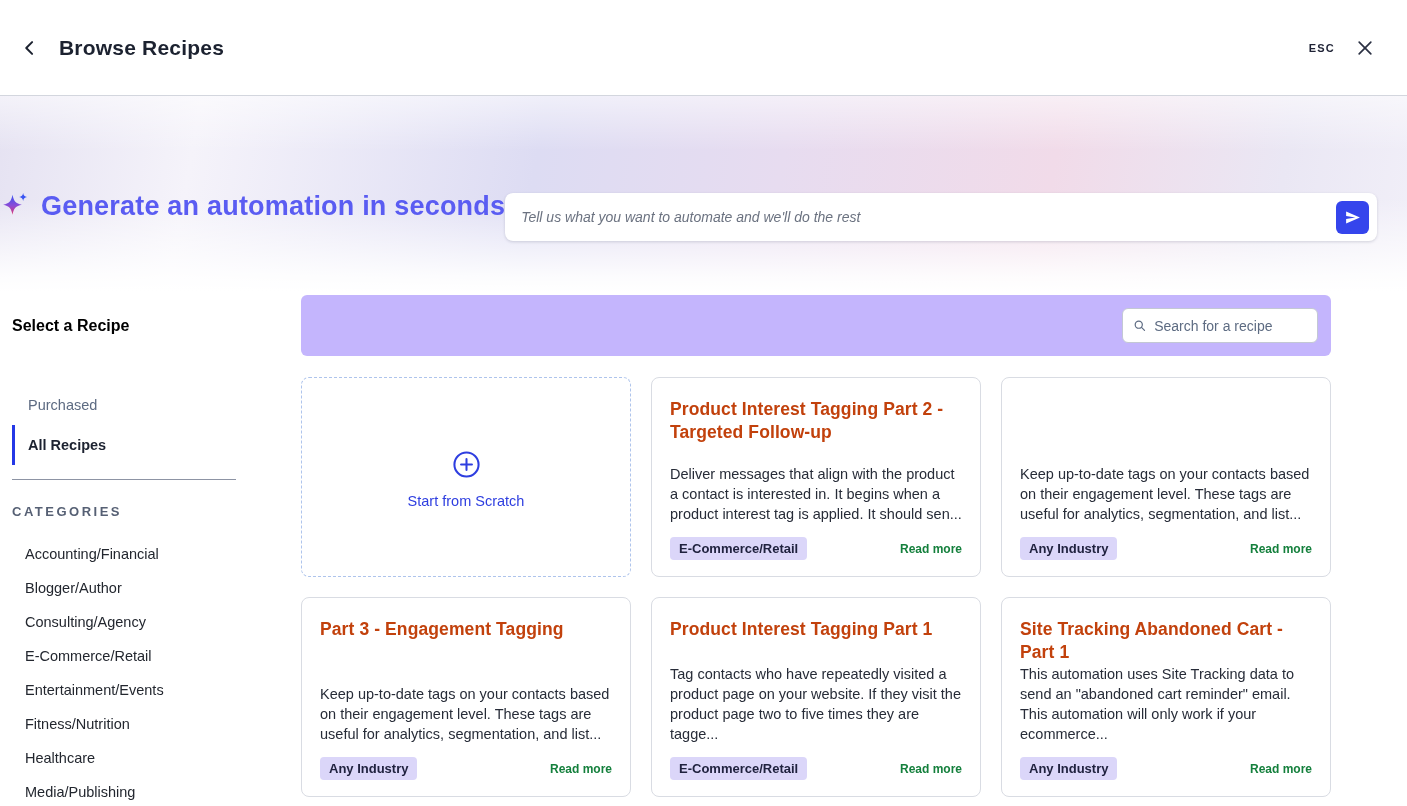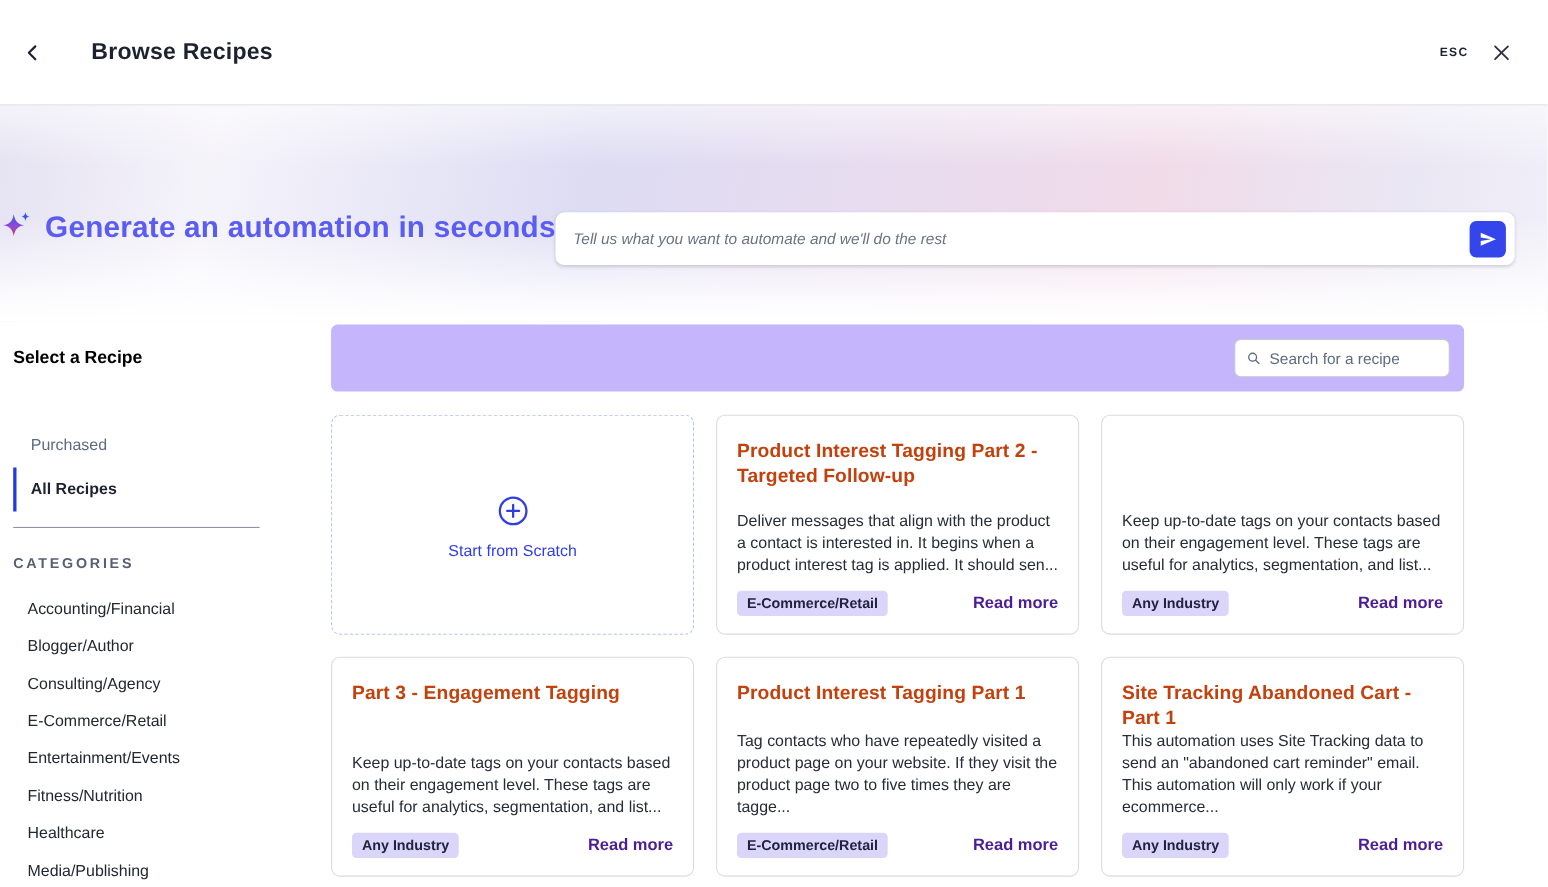--- a/index.html
+++ b/index.html
@@ -11,21 +11,20 @@
   }
 
   
   .header {
     height: 96px;
     display: flex;
     align-items: center;
     padding: 0 28px 0 15px;
     background: #ffffff;
     border-bottom: 1px solid #d3d6de;
-    gap: 24px;
   }
   .back-btn {
     width: 30px; height: 30px;
     display: flex; align-items: center; justify-content: center;
     cursor: pointer;
     color: #1c2230;
   }
   .header-title {
     font-size: 21px;
     font-weight: bold;
@@ -231,23 +230,23 @@
   }
   .tag-chip {
     background: #dbd6f9;
     color: #20223f;
     font-size: 13px;
     font-weight: bold;
     padding: 4px 9px;
     border-radius: 4px;
   }
   .read-more {
-    font-size: 15px;
-    font-weight: bold;
-    color: #4c1d95;
+    font-size: 12px;
+    font-weight: bold;
+    color: #15803d;
     cursor: pointer;
   }
 </style>
 </head>
 <body>
 
 <div class="header">
   <div class="back-btn">
     <svg width="20" height="20" viewBox="0 0 24 24" fill="none" stroke="currentColor" stroke-width="2.4" stroke-linecap="round" stroke-linejoin="round">
         <polyline points="14.5 5 7.5 12 14.5 19"></polyline>

